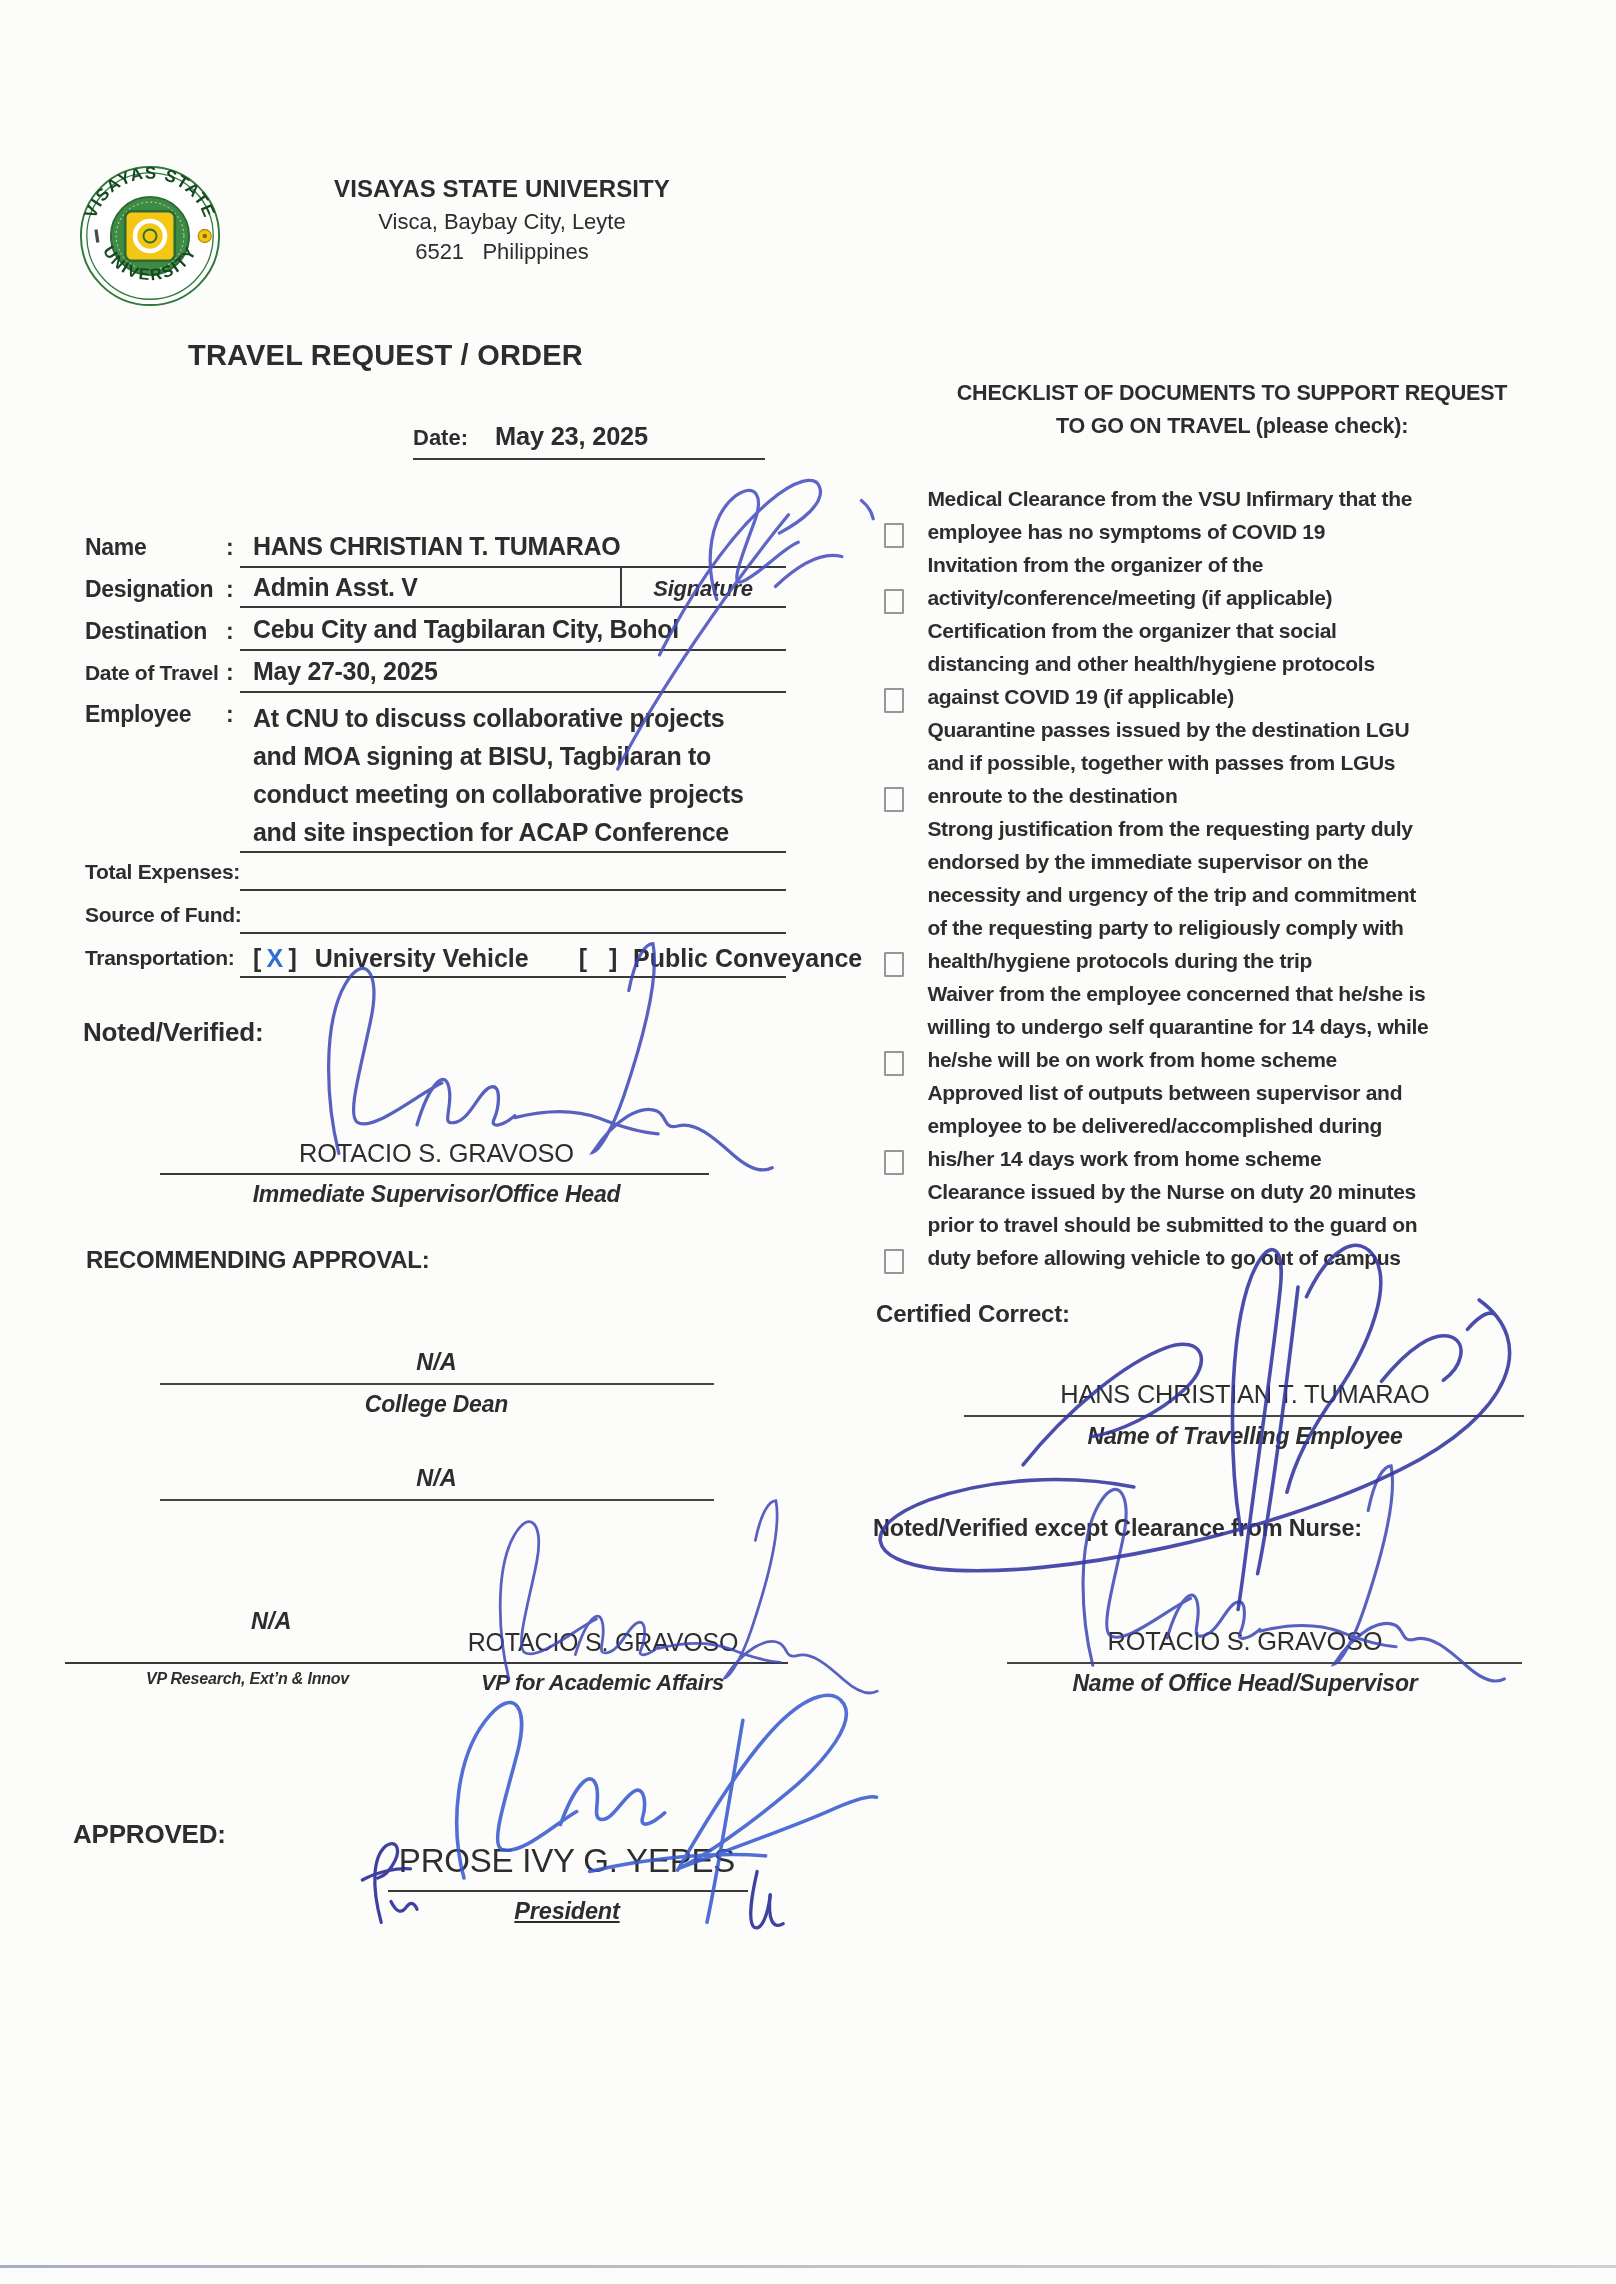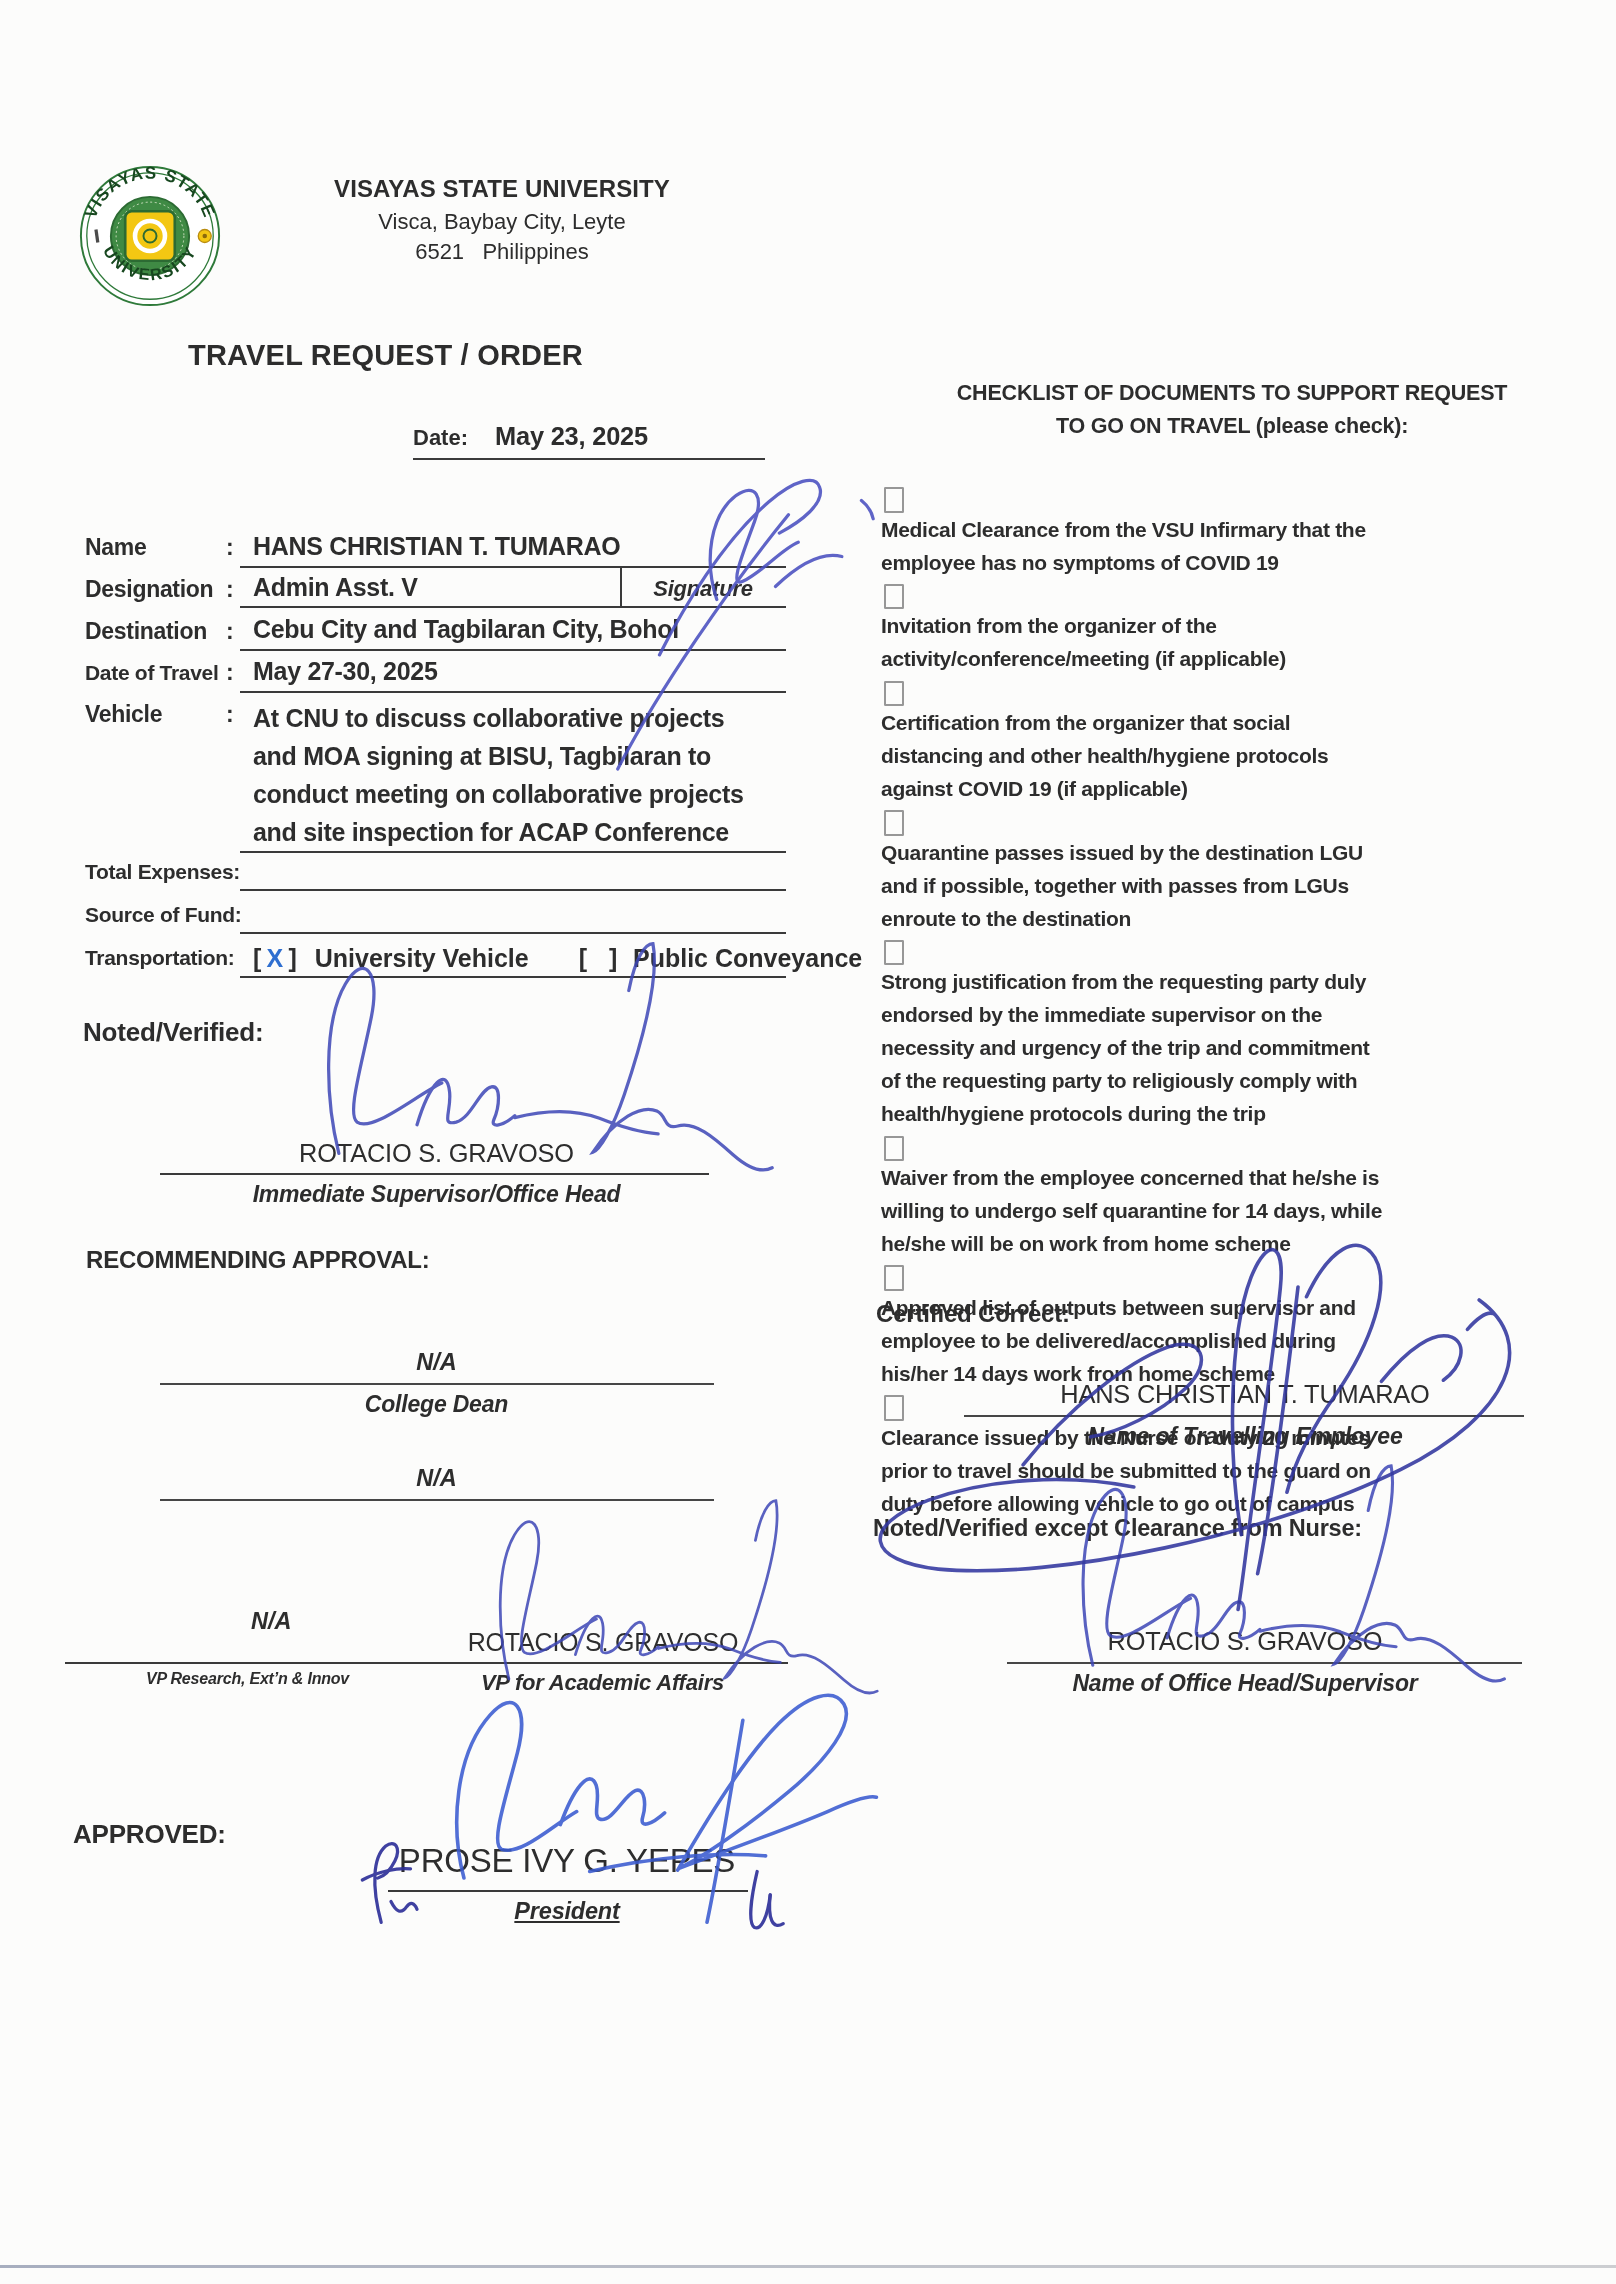--- a/index.html
+++ b/index.html
@@ -31,21 +31,21 @@
   .brk{color:#2e2e2e;}
   .xmark{color:#2f6fd0;padding:0 5.2px;}
   .xempty{display:inline-block;width:22px;}
   
   .sec-label{font-size:25px;font-weight:700;letter-spacing:-0.2px;}
   .sig-name{font-size:25.4px;font-weight:400;letter-spacing:-0.2px;}
   .sig-role{font-size:23px;}
   .na{font-size:23.5px;font-weight:700;font-style:italic;}
   
   .chk-title{font-size:21.5px;font-weight:700;line-height:33px;letter-spacing:-0.2px;}
-  .chk-item{display:flex;align-items:flex-start;flex-direction:column;}
+  .chk-item{display:flex;align-items:flex-end;}
   .chk-box{flex:none;width:16.3px;height:21.5px;border:2px solid #979797;border-radius:1.3px;margin:5.2px 23.5px 0 2.6px;background:transparent;}
   .chk-text{font-size:21px;font-weight:700;line-height:33px;letter-spacing:-0.3px;}
   .ink-svg{position:absolute;left:0;top:0;pointer-events:none;}
   .bottom-line{position:absolute;left:0;top:2265px;width:1616px;height:2.6px;background:linear-gradient(to right,#98a0b4,#b6bac2 60%,#c4c6ca);opacity:0.85;}
 </style>
 </head>
 <body>
 
 <div class="page">
 
@@ -100,21 +100,21 @@
   <div class="abs flabel" style="left:85px;top:618px;">Destination</div>
   <div class="abs fcolon" style="left:226px;top:618px;">:</div>
   <div class="abs fvalue" style="left:253px;top:615px;">Cebu City and Tagbilaran City, Bohol</div>
   <div class="rule" style="left:240px;top:649px;width:546px;"></div>
 
   <div class="abs flabel-sm" style="left:85px;top:661px;">Date of Travel</div>
   <div class="abs fcolon" style="left:226px;top:659px;">:</div>
   <div class="abs fvalue" style="left:253px;top:657px;">May 27-30, 2025</div>
   <div class="rule" style="left:240px;top:691px;width:546px;"></div>
 
-  <div class="abs flabel" style="left:85px;top:701px;">Vehicle</div>
+  <div class="abs flabel" style="left:85px;top:701px;">Employee</div>
   <div class="abs fcolon" style="left:226px;top:701px;">:</div>
   <div class="abs purpose-text pre" style="left:253px;top:699px;width:547px;">At CNU to discuss collaborative projects
 and MOA signing at BISU, Tagbilaran to
 conduct meeting on collaborative projects
 and site inspection for ACAP Conference</div>
   <div class="rule" style="left:240px;top:851px;width:546px;"></div>
 
   <div class="abs flabel-sm" style="left:85px;top:860px;">Total Expenses:</div>
   <div class="abs fvalue" style="left:253px;top:858px;"></div>
   <div class="rule" style="left:240px;top:889px;width:546px;"></div>

